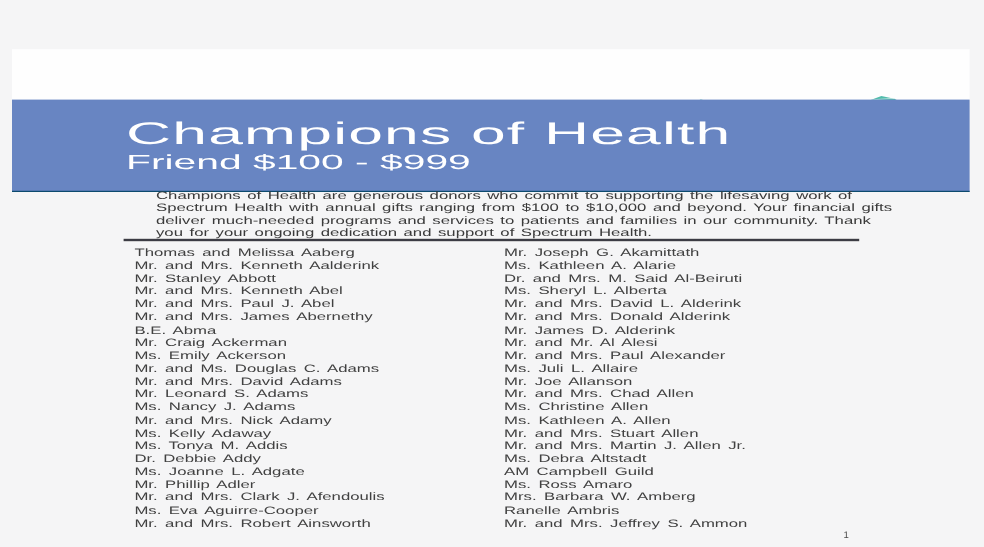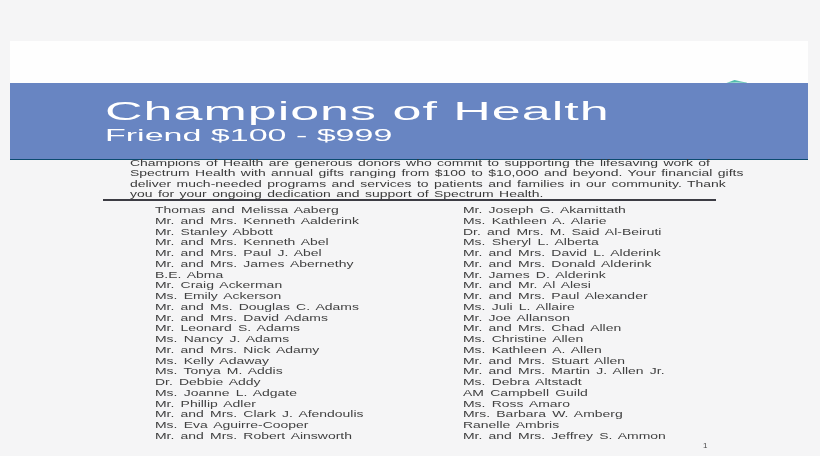--- a/index.html
+++ b/index.html
@@ -69,21 +69,21 @@
   .intro { position:absolute; left:103px; top:158px;margin-left:27px; }
   .intro-line {
     font-size:9px; line-height:10.3px; color:#3a3a3a; word-spacing:1px;
     transform:scaleX(1.55); transform-origin:0 0; white-space:nowrap;
   }
   .rule {
     position:absolute; left:103px; top:199px; width:613px; height:2px;
     background:#3c3c44;
   }
   
-  .col { position:absolute; top:205px;margin-left:43px; }
+  .col { position:absolute; top:205px; }
   .col-left  { left:112px; }
   .col-right { left:420px; }
   .donor-name {
     font-size:9px; line-height:10.75px; color:#414141; word-spacing:1.5px;
     transform:scaleX(1.55); transform-origin:0 0; white-space:nowrap;
   }
   
   .footer-left {
     position:absolute; left:103px; top:457px; font-size:8px; color:#4a4a4a;
     letter-spacing:.3px; white-space:nowrap;

